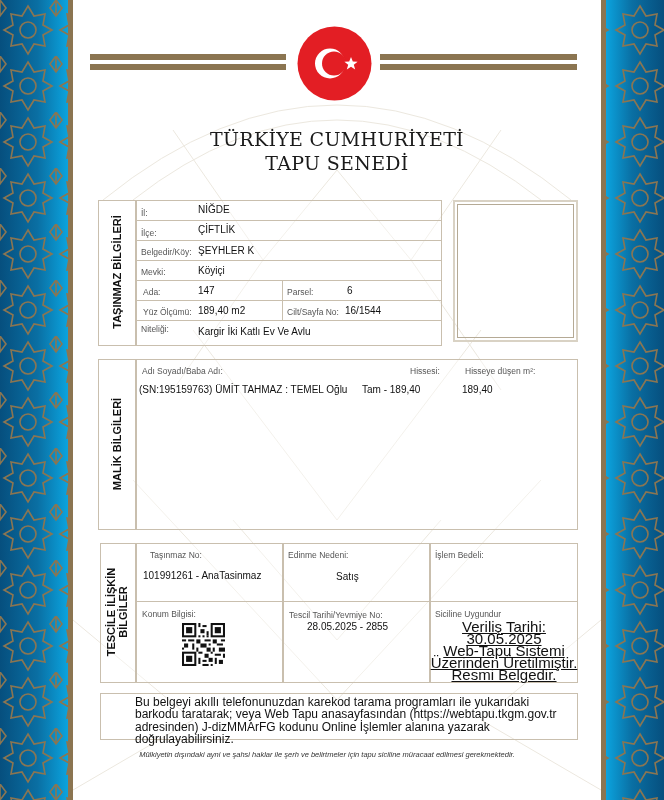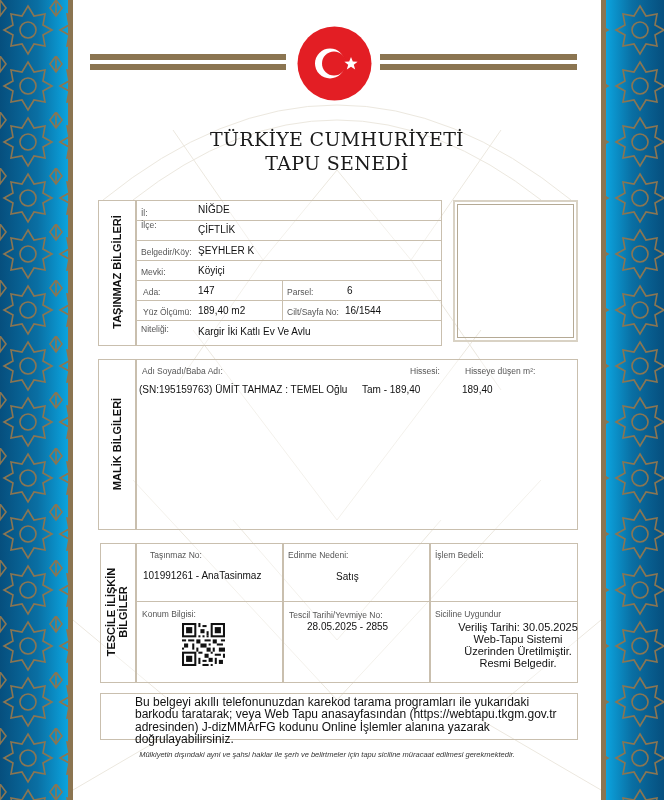--- a/index.html
+++ b/index.html
@@ -129,21 +129,21 @@
 <div class="cell-line" style="left:135px; top:220px; width:307px; height:1px;"></div>
 <div class="cell-line" style="left:135px; top:240px; width:307px; height:1px;"></div>
 <div class="cell-line" style="left:135px; top:260px; width:307px; height:1px;"></div>
 <div class="cell-line" style="left:135px; top:280px; width:307px; height:1px;"></div>
 <div class="cell-line" style="left:135px; top:300px; width:307px; height:1px;"></div>
 <div class="cell-line" style="left:135px; top:320px; width:307px; height:1px;"></div>
 <div class="cell-line" style="left:282px; top:280px; width:1px; height:40px;"></div>
 
 <div class="lbl" style="left:141px; top:208px;">İl:</div>
 <div class="val" style="left:198px; top:204px;">NİĞDE</div>
-<div class="lbl" style="left:141px; top:220px;">İlçe:</div>
+<div class="lbl" style="left:141px; top:228px;">İlçe:</div>
 <div class="val" style="left:198px; top:224px;">ÇİFTLİK</div>
 <div class="lbl" style="left:141px; top:247px;">Belgedir/Köy:</div>
 <div class="val" style="left:198px; top:245px;">ŞEYHLER K</div>
 <div class="lbl" style="left:141px; top:267px;">Mevki:</div>
 <div class="val" style="left:198px; top:265px;">Köyiçi</div>
 <div class="lbl" style="left:143px; top:287px;">Ada:</div>
 <div class="val" style="left:198px; top:285px;">147</div>
 <div class="lbl" style="left:287px; top:287px;">Parsel:</div>
 <div class="val" style="left:347px; top:285px;">6</div>
 <div class="lbl" style="left:143px; top:307px;">Yüz Ölçümü:</div>
@@ -232,21 +232,21 @@
       <rect x="16" y="17" width="1" height="3"></rect>
       <rect x="18" y="18" width="2" height="2"></rect>
     <rect x="10" y="20" width="3" height="1"></rect>
       <rect x="14" y="20" width="1" height="1"></rect>
   </g>
 </svg>
 
 <div class="lbl" style="left:289px; top:610px;">Tescil Tarihi/Yevmiye No:</div>
 <div class="val" style="left:307px; top:621px;">28.05.2025 - 2855</div>
 <div class="lbl" style="left:435px; top:609px;">Siciline Uygundur</div>
-<div style="position:absolute; left:430px; top:621px; width:176px; text-align:center; font-size:11px; line-height:12px; color:#111;">
+<div style="position:absolute; left:430px; top:621px; width:148px; text-align:center; font-size:15px; line-height:12px; color:#111;text-decoration:underline;">
   <div>Veriliş Tarihi: 30.05.2025</div>
   <div>Web-Tapu Sistemi</div>
   <div>Üzerinden Üretilmiştir.</div>
   <div>Resmi Belgedir.</div>
 </div>
 
 <div class="note"></div>
 <div class="note-text">Bu belgeyi akıllı telefonunuzdan karekod tarama programları ile yukarıdaki barkodu taratarak; veya Web Tapu anasayfasından (https://webtapu.tkgm.gov.tr adresinden) J-dizMMArFG kodunu Online İşlemler alanına yazarak doğrulayabilirsiniz.</div>
 
 <div class="footer">Mülkiyetin dışındaki ayni ve şahsi haklar ile şerh ve belirtmeler için tapu siciline müracaat edilmesi gerekmektedir.</div>

